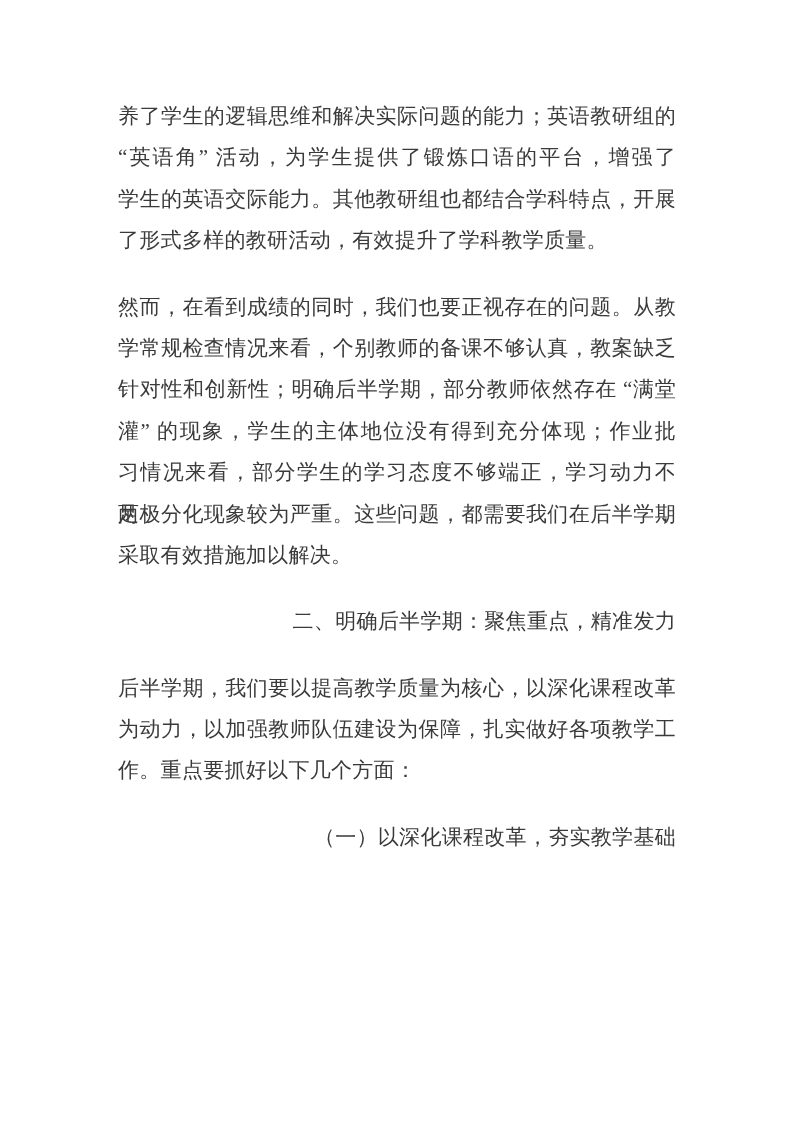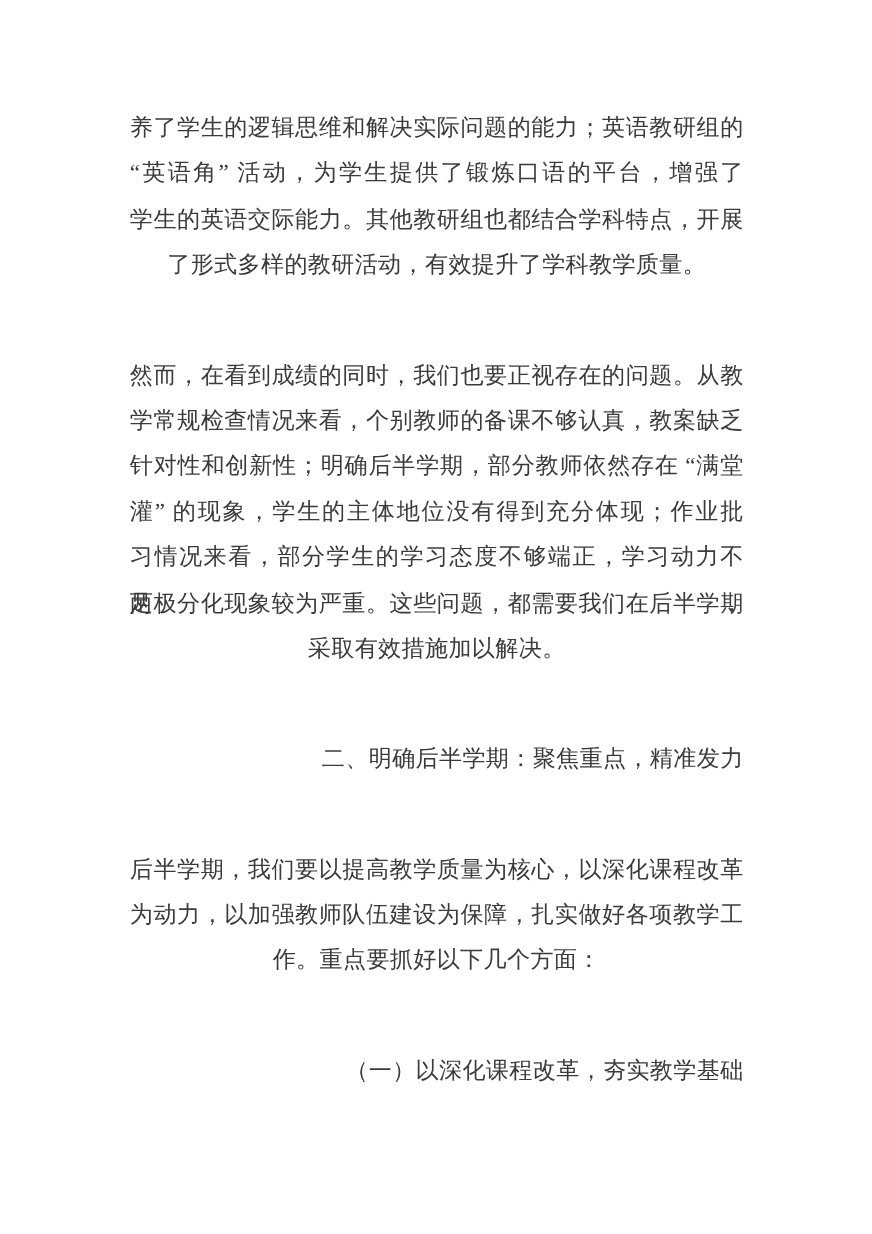--- a/index.html
+++ b/index.html
@@ -23,39 +23,39 @@
     background: #ffffff;
   }
   .content {
     position: absolute;
     left: 118px;
     top: 96px;
     width: 558px;
     color: #3a3a3a;
   }
   .block + .block {
-    margin-top: 59px; 
+    margin-top: 25px; 
     font-family: Liberation Serif, serif;
   }
   .line {
     height: 41.4px;
     line-height: 41.4px;
     font-size: 21px;
     letter-spacing: 0.3px;
     white-space: nowrap;
     overflow: visible;
   }
   .line.justify {
     white-space: normal;
     text-align: justify;
     text-align-last: justify;
     text-justify: inter-character;
   }
   .line.plain {
-    text-align: center;
+    text-align: left;
   }
   .heading .line {
     text-align: right;
   }
 </style>
 </head>
 <body>
 
 <div class="page">
   <div class="content">

